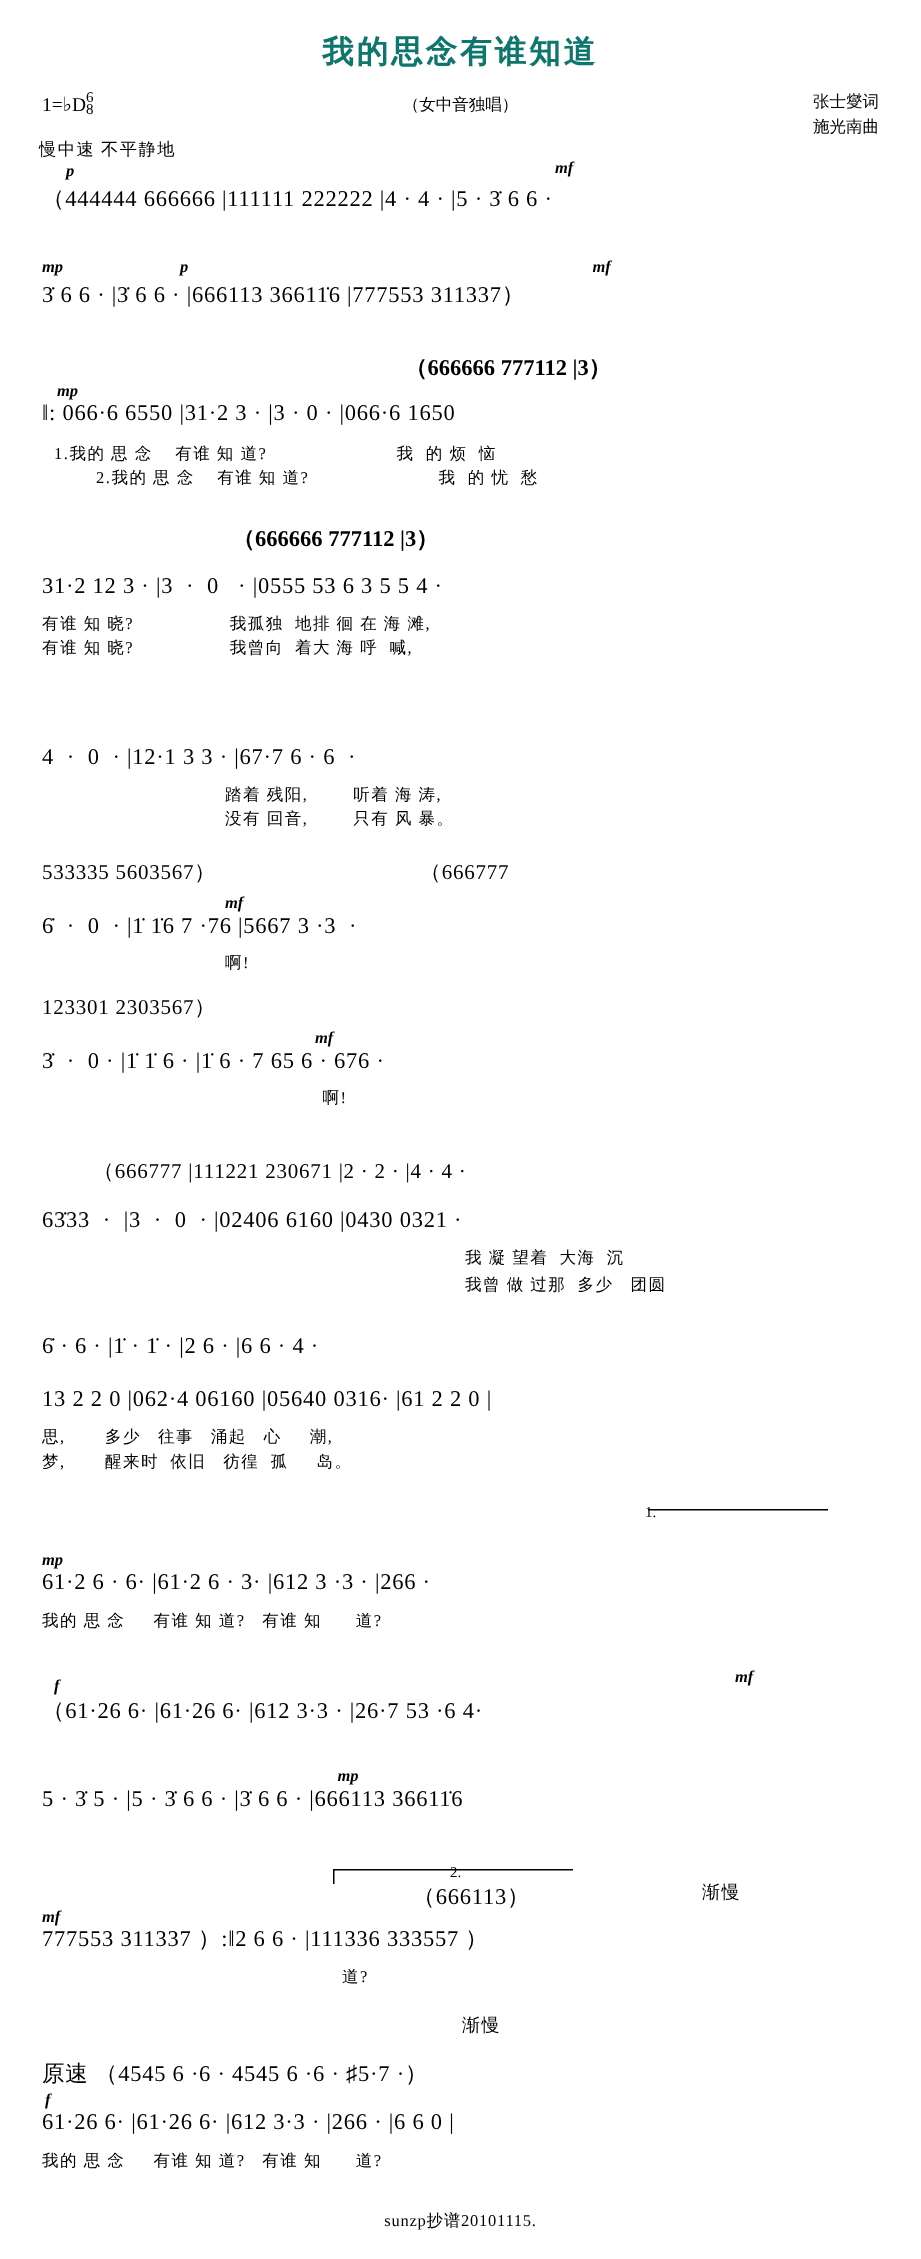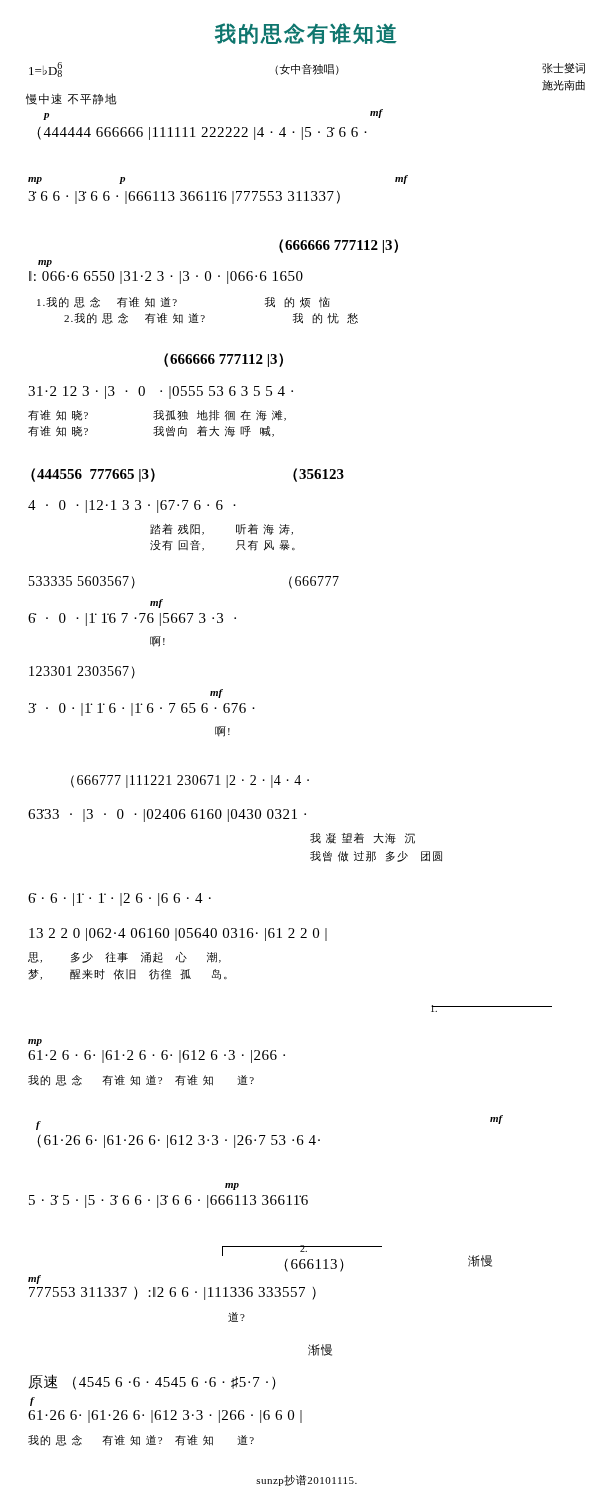--- a/index.html
+++ b/index.html
@@ -60,21 +60,20 @@
   <div class="t dyn" style="left:38px;top:255px;">mp</div>
   <div class="t num" style="left:28px;top:268px;text-align:right;">‖: 066·6 6550 |31·2 3 · |3 · 0 · |066·6 1650</div>
   <div class="t lyr" style="left:36px;top:295px;">1.我的 思 念    有谁 知 道?                       我  的 烦  恼</div>
   <div class="t lyr" style="left:36px;top:311px;margin-left:28px;">2.我的 思 念    有谁 知 道?                       我  的 忧  愁</div>
 
   <div class="t paren" style="left:155px;top:350px;">（666666 777112 |3）</div>
   <div class="t num" style="left:28px;top:383px;">31·2 12 3 · |3  ·  0   · |0555 53 6 3 5 5 4 ·</div>
   <div class="t lyr" style="left:28px;top:408px;">有谁 知 晓?                 我孤独  地排 徊 在 海 滩,</div>
   <div class="t lyr" style="left:28px;top:424px;">有谁 知 晓?                 我曾向  着大 海 呼  喊,</div>
 
-  <div class="t paren" style="left:22px;top:465px;">（444556  777665 |3）                                （356123</div>
   <div class="t paren" style="left:490px;top:465px;"></div>
   <div class="t num" style="left:28px;top:497px;">4  ·  0  · |12·1 3 3 · |67·7 6 · 6  ·</div>
   <div class="t lyr" style="left:150px;top:522px;">踏着 残阳,        听着 海 涛,</div>
   <div class="t lyr" style="left:150px;top:538px;">没有 回音,        只有 风 暴。</div>
 
   <div class="t num small" style="left:28px;top:573px;">533335 5603567）                                  （666777</div>
   <div class="t dyn" style="left:150px;top:596px;">mf</div>
   <div class="t num" style="left:28px;top:610px;">6̇  ·  0  · |1̇ 1̇6 7 ·76 |5667 3 ·3  ·</div>
   <div class="t lyr" style="left:150px;top:634px;">啊!</div>
 
@@ -88,21 +87,21 @@
   <div class="t lyr" style="left:310px;top:831px;text-align:right;">我 凝 望着  大海  沉</div>
   <div class="t lyr" style="left:310px;top:849px;">我曾 做 过那  多少   团圆</div>
 
   <div class="t num" style="left:28px;top:890px;">6̇ · 6 · |1̇ · 1̇ · |2 6 · |6 6 · 4 ·</div>
   <div class="t num" style="left:28px;top:925px;">13 2 2 0 |062·4 06160 |05640 0316· |61 2 2 0 |</div>
   <div class="t lyr" style="left:28px;top:950px;">思,       多少   往事   涌起   心     潮,</div>
   <div class="t lyr" style="left:28px;top:967px;">梦,       醒来时  依旧   彷徨  孤     岛。</div>
 
   <div class="t tiny" style="left:430px;top:1003px;">1.</div>
   <div class="t dyn" style="left:28px;top:1034px;">mp</div>
-  <div class="t num" style="left:28px;top:1047px;">61·2 6 · 6· |61·2 6 · 6· |612 6 ·3 · |266 ·</div>
+  <div class="t num" style="left:28px;top:1047px;">61·2 6 · 6· |61·2 6 · 3· |612 3 ·3 · |266 ·</div>
   <div class="t lyr" style="left:28px;top:1073px;">我的 思 念     有谁 知 道?   有谁 知      道?</div>
 
   <div class="t dyn" style="left:36px;top:1118px;">f</div>
   <div class="t dyn" style="left:490px;top:1112px;">mf</div>
   <div class="t num" style="left:28px;top:1131px;">（61·26 6· |61·26 6· |612 3·3 · |26·7 53 ·6 4·</div>
   <div class="t dyn" style="left:225px;top:1178px;">mp</div>
   <div class="t num" style="left:28px;top:1192px;">5 · 3̇ 5 · |5 · 3̇ 6 6 · |3̇ 6 6 · |666113 36611̇6</div>
 
   <div class="t tiny" style="left:300px;top:1243px;">2.</div>
   <div class="t num" style="left:275px;top:1255px;">（666113）</div>

